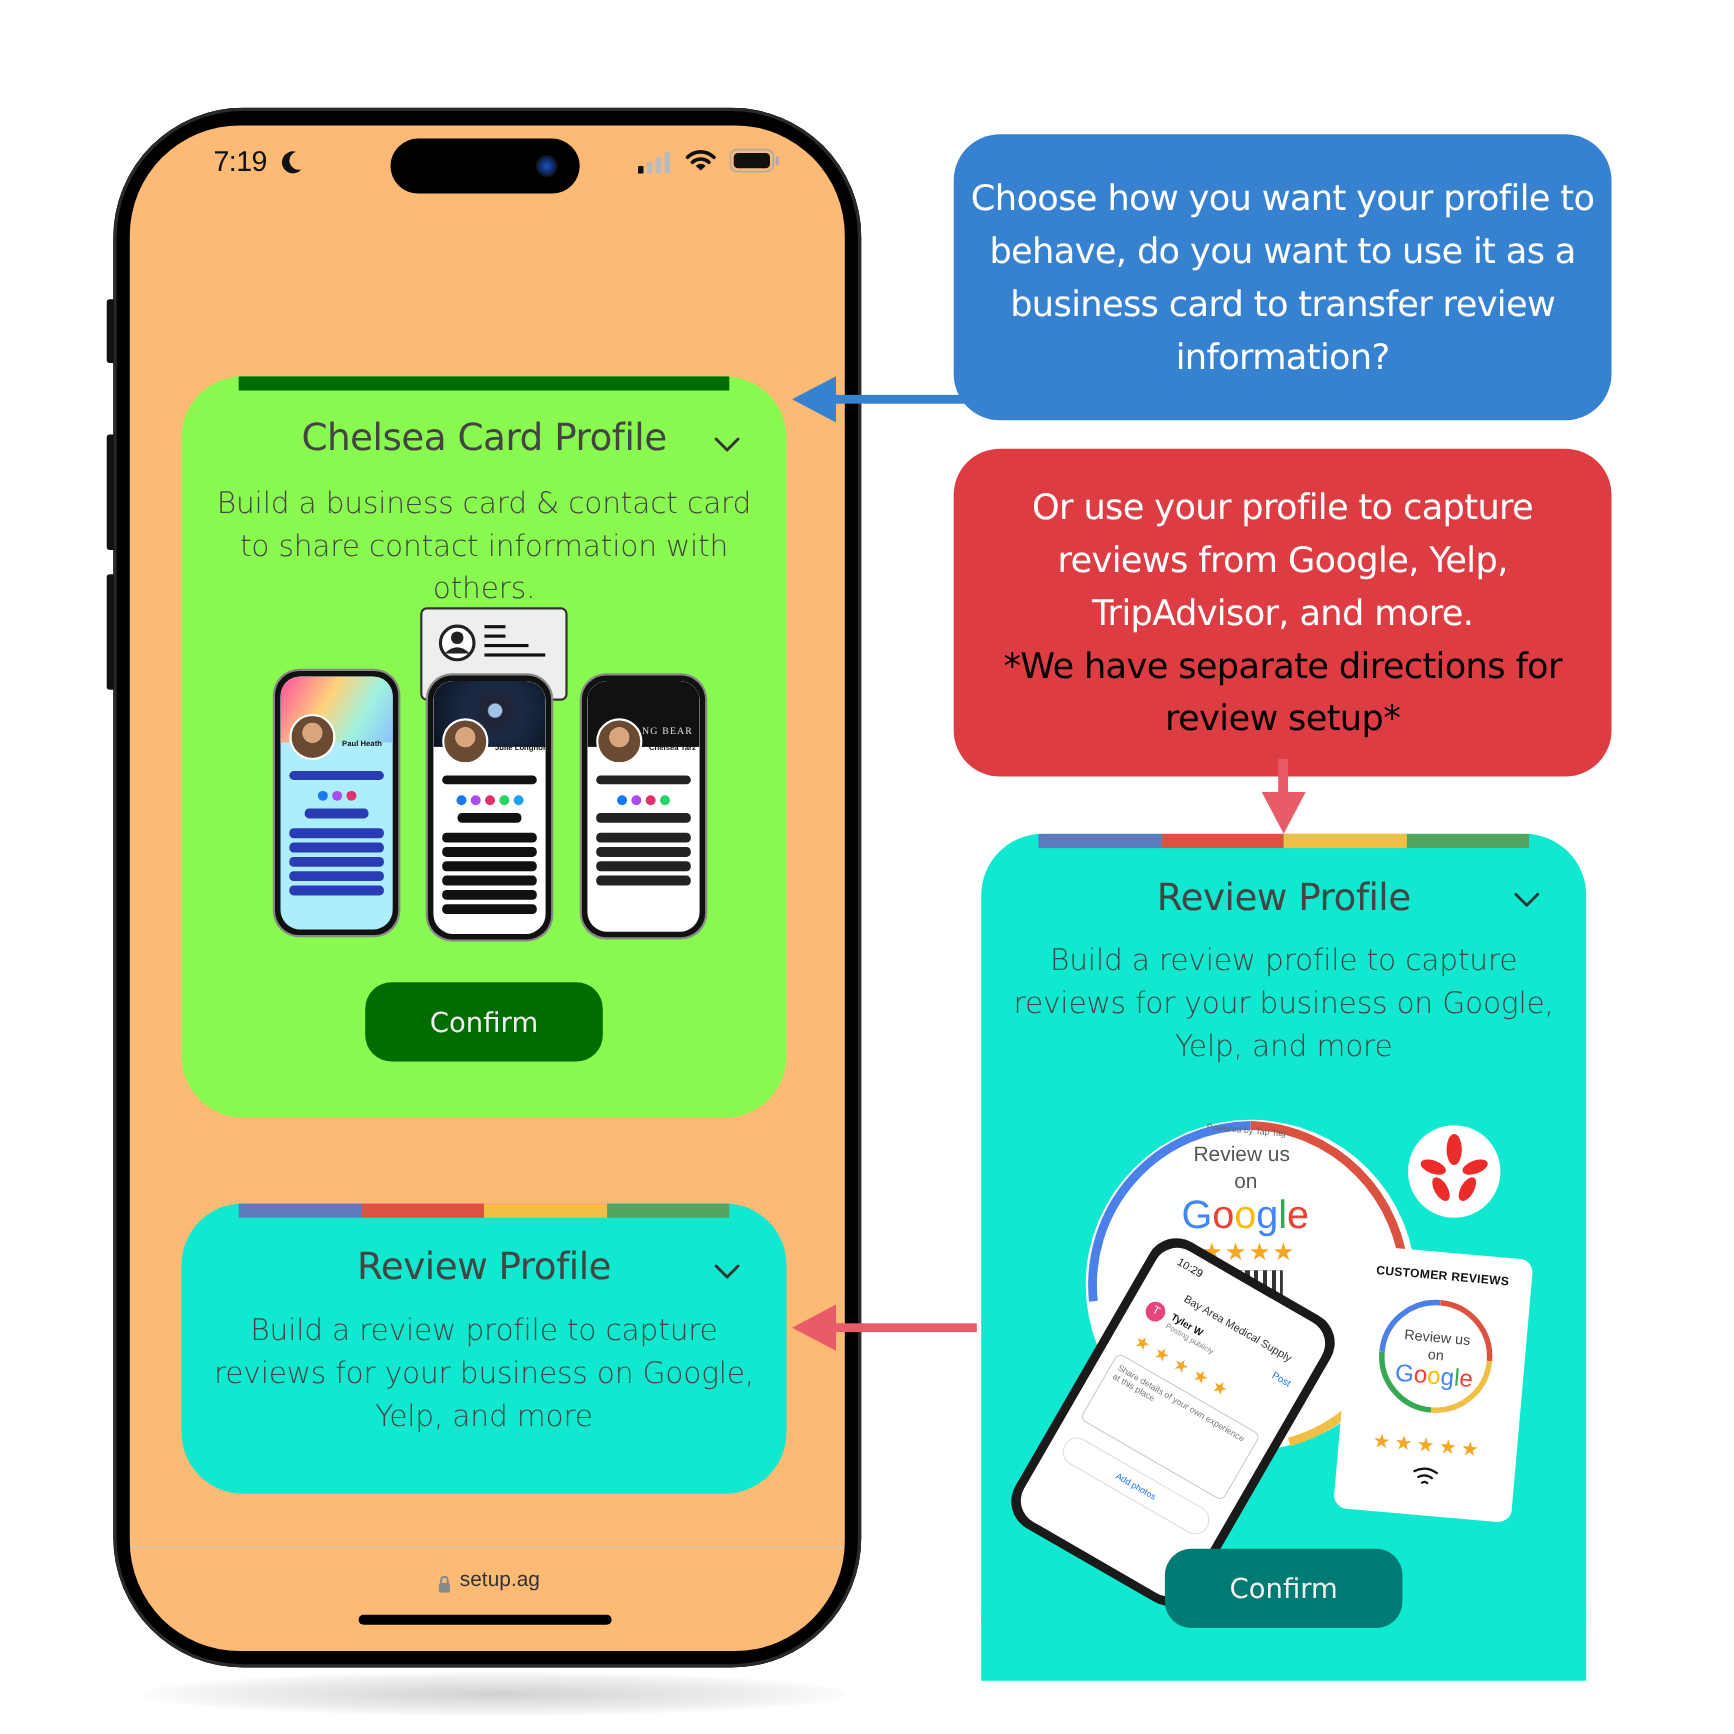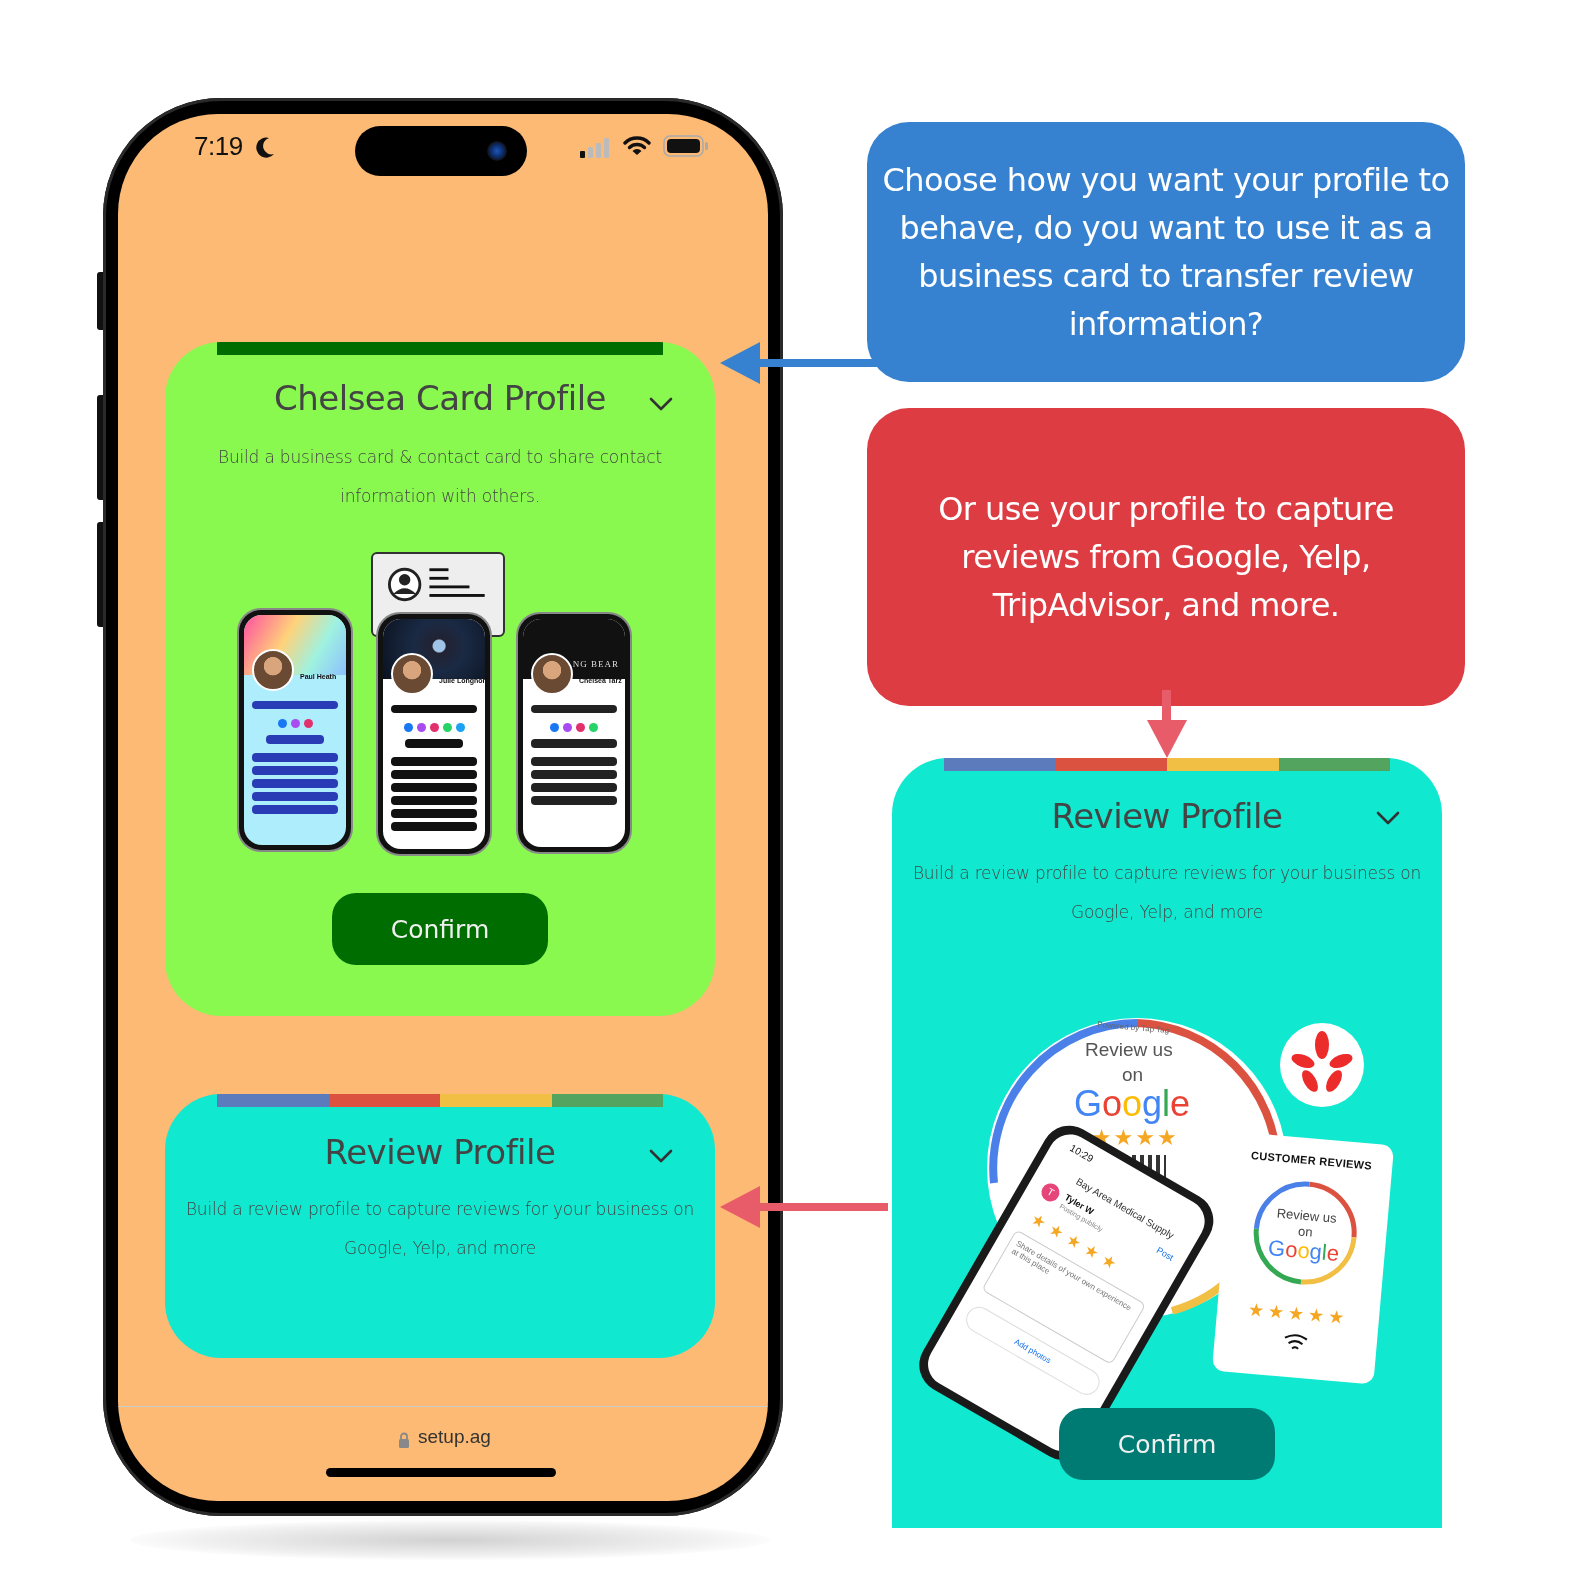--- a/index.html
+++ b/index.html
@@ -55,21 +55,21 @@
   }
   .card-topbar { position: absolute; top: 0; height: 13px; display: flex; }
   .card-topbar span { flex: 1; height: 100%; }
   .card-title {
     position: absolute; width: 100%; text-align: center;
     font-size: 34px; font-weight: 500; color: #444;
     font-family: "DejaVu Sans", sans-serif; letter-spacing: -0.5px;
   }
   .chevron { position: absolute; width: 26px; height: 16px; }
   .card-desc {
-    position: absolute; text-align: center; font-size: 17px; line-height: 39px; color: #444;
+    position: absolute; text-align: center; font-size: 27px; line-height: 39px; color: #444;
     font-family: "DejaVu Sans", sans-serif; font-weight: 300; letter-spacing: -0.2px;
   }
   .confirm-btn {
     position: absolute; border-radius: 24px; color: #f0f0f0; font-size: 25px;
     display: flex; align-items: center; justify-content: center;
     font-family: "DejaVu Sans", sans-serif; cursor: pointer;
   }
 
   .bc-card { left: 47px; top: 228px; width: 550px; height: 674px; background: #89f94f; }
   .bc-card .card-topbar { left: 52px; width: 446px; }
@@ -83,21 +83,21 @@
   .rv-card .card-title { top: 38px; }
   .rv-card .chevron { left: 483px; top: 54px; }
   .rv-card .card-desc { left: 15px; width: 520px; top: 96px; }
 
   .url-divider { position: absolute; left: 0; top: 1292px; width: 100%; height: 1px; background: #ccc; }
   .lock-icon { position: absolute; left: 280px; top: 1318px; width: 12px; height: 16px; }
   .url-text { position: absolute; left: 300px; top: 1312px; font-size: 19px; color: #333; }
   .home-indicator { position: absolute; left: 208px; top: 1354px; width: 230px; height: 9px; background: #000; border-radius: 5px; }
 
   
-  .mini-illustration { position: absolute; left: 71px; top: 210px; width: 400px; height: 310px; text-decoration: underline; }
+  .mini-illustration { position: absolute; left: 82px; top: 210px; width: 400px; height: 310px; text-decoration: underline; }
   .mini-phone {
     position: absolute; background: #111; border-radius: 22px; padding: 5px;
     box-shadow: 0 0 0 2px #888;
   }
   .mini-screen { width: 100%; height: 100%; border-radius: 18px; overflow: hidden; position: relative; }
   .mini-header { position: absolute; left: 0; top: 0; width: 100%; height: 60px; }
   .mini-avatar {
     position: absolute; left: 8px; top: 34px; width: 42px; height: 42px; border-radius: 50%;
     border: 2px solid #fff; background: radial-gradient(circle at 50% 40%, #d9a57c 0 30%, #6b4a33 32% 100%);
   }
@@ -288,20 +288,21 @@
   <div class="url-text">setup.ag</div>
   <div class="home-indicator"></div>
 </div>
 
 <div class="callout callout-blue">
   <div>Choose how you want your profile to behave, do you want to use it as a business card to transfer review information?</div>
 </div>
 
 <div class="callout callout-red">
   <div>Or use your profile to capture reviews from Google, Yelp, TripAdvisor, and more.</div>
+  <div class="note">*We have separate directions for review setup*</div>
 </div>
 
 <svg class="arrow" style="left:720px;top:342px;width:160px;height:44px;" viewBox="0 0 160 44">
   <rect x="38" y="17" width="122" height="8" fill="#3782d0"></rect>
   <polygon points="0,21 40,0 40,42" fill="#3782d0"></polygon>
 </svg>
 
 <svg class="arrow" style="left:720px;top:1186px;width:170px;height:44px;" viewBox="0 0 170 44">
   <rect x="38" y="17" width="130" height="8" fill="#e85b69"></rect>
   <polygon points="0,21 40,0 40,42" fill="#e85b69"></polygon>

